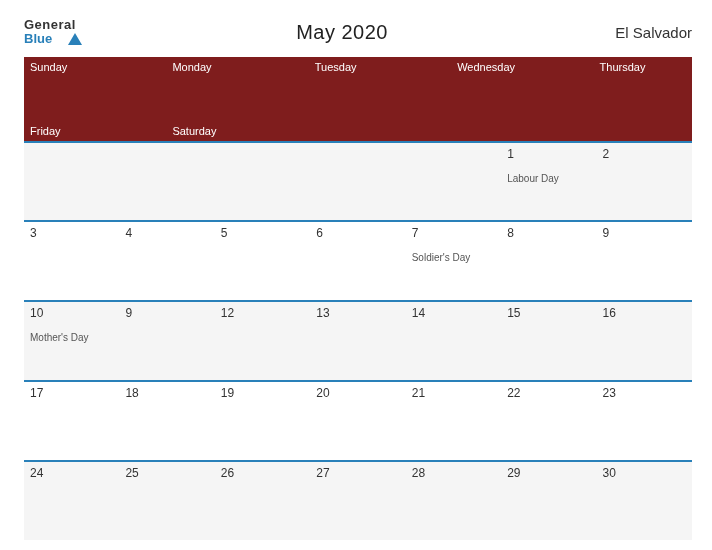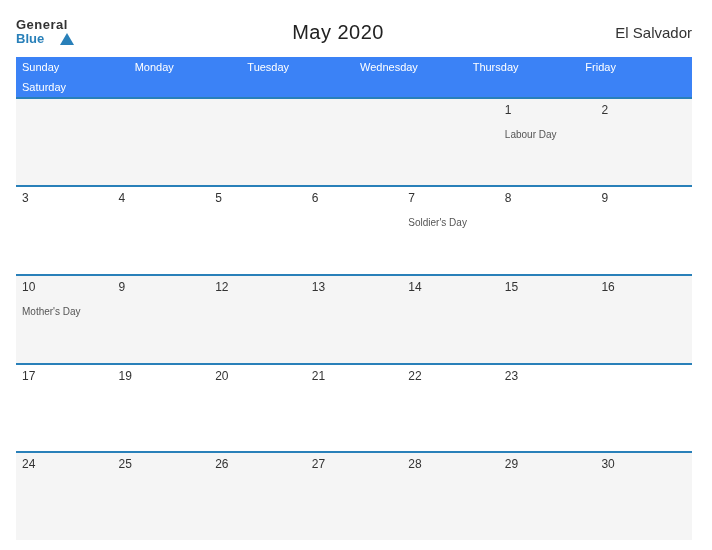--- a/index.html
+++ b/index.html
@@ -7,21 +7,21 @@
       width: 712px;
       height: 550px;
       background: #fff;
       font-family: Arial, sans-serif;
       overflow: hidden;
     }
     .page {
       width: 712px;
       height: 550px;
       background: #fff;
-      padding: 18px 20px 10px 16px;
+      padding: 18px 20px 10px 24px;
       display: flex;
       flex-direction: column;
     }
     
     .header {
       display: flex;
       align-items: center;
       justify-content: space-between;
       margin-bottom: 10px;
     }
@@ -68,22 +68,23 @@
       text-align: right;
     }
     
     .calendar {
       flex: 1;
       display: flex;
       flex-direction: column;
     }
     .day-headers {
       display: grid;
-      grid-template-columns: repeat(6, 1fr);
-      background: #3b82f6;
+      grid-template-columns: repeat(5, 1fr);
+      background: #7f1d1d;
+      gap: 44px;
     }
     .day-header {
       color: #fff;
       font-size: 11px;
       padding: 4px 6px;
       font-weight: normal;
     }
     .weeks {
       flex: 1;
       display: flex;
@@ -211,20 +212,23 @@
           </div>
           <div class="day-cell">
             <span class="day-num">16</span>
           </div>
         </div>
         <div class="week-row">
           <div class="day-cell">
             <span class="day-num">17</span>
           </div>
           <div class="day-cell">
+            <span class="day-num">18</span>
+          </div>
+          <div class="day-cell">
             <span class="day-num">19</span>
           </div>
           <div class="day-cell">
             <span class="day-num">20</span>
           </div>
           <div class="day-cell">
             <span class="day-num">21</span>
           </div>
           <div class="day-cell">
             <span class="day-num">22</span>

